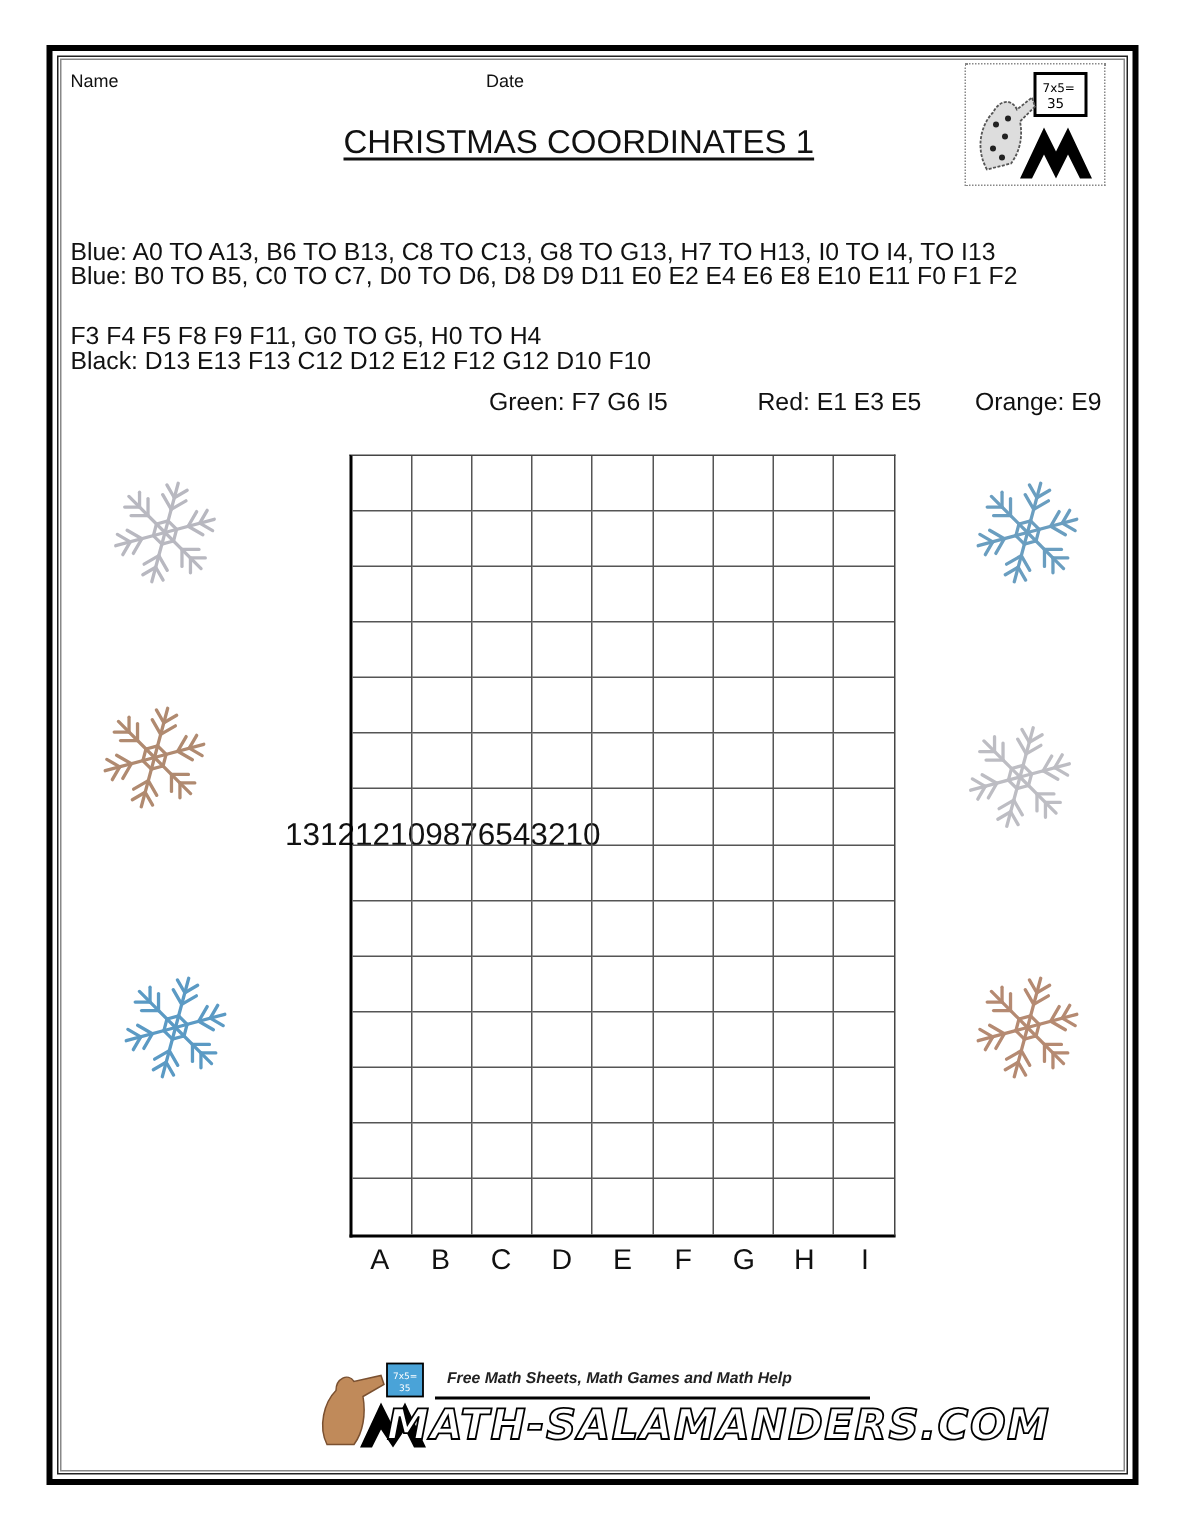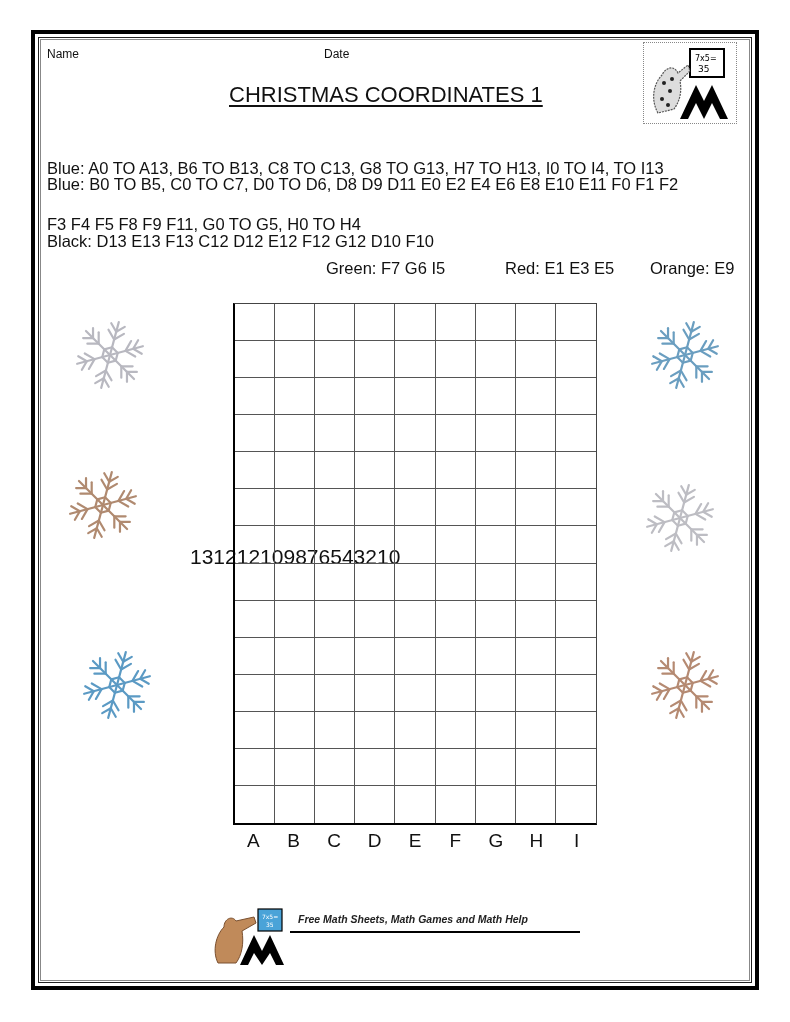--- a/index.html
+++ b/index.html
@@ -559,13 +559,14 @@
 <div class="abs footer-logo">
   <svg class="abs" style="left:0;top:0" width="80" height="62" viewBox="0 0 80 62">
     <rect x="48" y="4" width="24" height="22" fill="#4aa3d8" stroke="#000" stroke-width="1.2"></rect>
     <text x="52" y="14" font-size="6" fill="#fff" font-family="DejaVu Sans, sans-serif">7x5=</text>
     <text x="56" y="22" font-size="6" fill="#fff" font-family="DejaVu Sans, sans-serif">35</text>
     <path d="M8 58 C2 46 6 30 14 22 C14 14 22 10 26 16 L44 12 L46 18 L32 26 C34 38 32 50 26 58 Z" fill="#c08a5a" stroke="#7a5030" stroke-width="1"></path>
     <path d="M30 60 L44 30 L52 46 L60 30 L74 60 L66 60 L60 48 L52 60 L44 48 L38 60 Z" fill="#000"></path>
   </svg>
   <div class="footer-tag">Free Math Sheets, Math Games and Math Help</div>
   <div class="footer-rule"></div>
+  <div class="footer-name">MATH-SALAMANDERS.COM</div>
 </div>
 
 </body></html>

